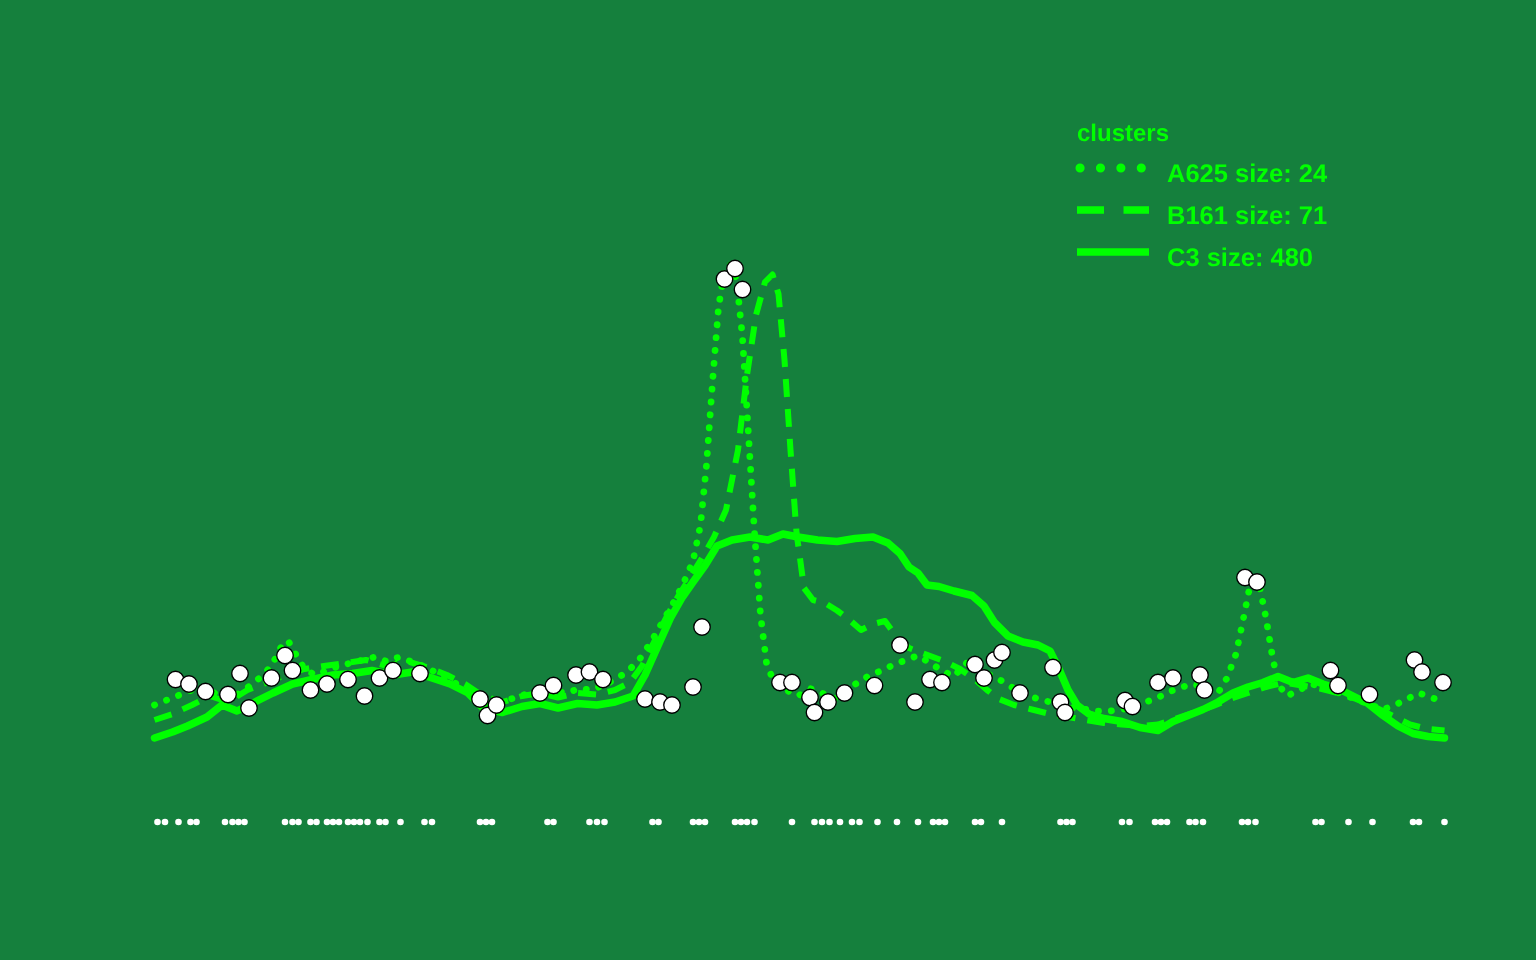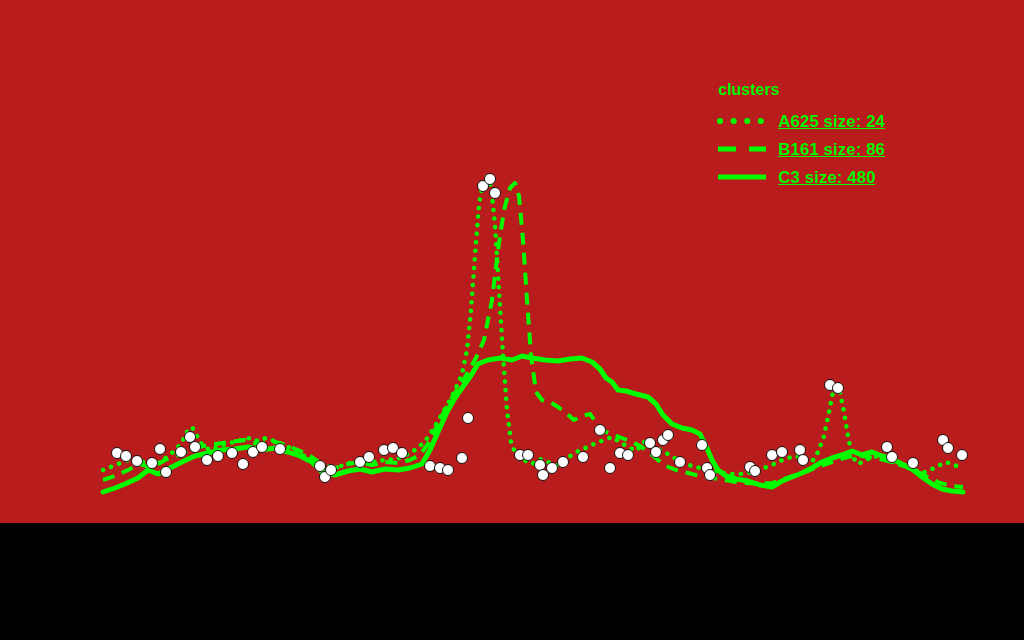--- a/index.html
+++ b/index.html
@@ -1,35 +1,35 @@
 <!DOCTYPE html>
 <html><head>
 <meta charset="utf-8">
 <style>
   html,body{margin:0;padding:0;background:#000;}
   .stage{
     position:relative;
-    width:1024px;height:523px;
-    background:#b91c1c;
+    width:1024px;height:640px;
+    background:#15803d;
     overflow:hidden;
     font-family:"Liberation Sans", sans-serif;
   }
   .chart-svg{position:absolute;left:0;top:0;}
   .line{fill:none;stroke:#00ff00;stroke-linejoin:round;}
   .line.dotted{stroke-width:4.5;stroke-dasharray:0.1 8.5;stroke-linecap:round;}
   .line.dashed{stroke-width:4;stroke-dasharray:12 8;stroke-linecap:butt;}
   .line.solid{stroke-width:5;stroke-linecap:round;}
   .scatter-pt{fill:#ffffff;stroke:#000000;stroke-width:0.9;}
   .rug-pt{fill:#ffffff;}
   .legend{
     position:absolute;left:716px;top:82px;
     color:#00ff00;font-weight:bold;font-size:17px;line-height:1;
   }
   .legend-title{margin:0 0 9px 2px;font-size:16px;}
-  .legend-row{display:flex;align-items:center;height:28px;text-decoration:underline;}
+  .legend-row{display:flex;align-items:flex-start;height:28px;}
   .legend-sample{width:50px;height:10px;margin-right:12px;flex:0 0 auto;}
   .legend-sample line{stroke:#00ff00;}
   .legend-sample.dotted line{stroke-width:6;stroke-dasharray:0.1 13.5;stroke-linecap:round;}
   .legend-sample.dashed line{stroke-width:5;stroke-dasharray:18 13;}
   .legend-sample.solid line{stroke-width:5;}
   .legend-label{white-space:nowrap;}
 </style>
 </head>
 <body>
 
@@ -199,21 +199,21 @@
       <svg class="legend-sample dotted" width="50" height="10" viewBox="0 0 50 10">
           <line x1="4" y1="5" x2="48" y2="5"></line>
         </svg>
       <span class="legend-label">A625 size: 24</span>
     </div>
 
     <div class="legend-row">
       <svg class="legend-sample dashed" width="50" height="10" viewBox="0 0 50 10">
           <line x1="2" y1="5" x2="50" y2="5"></line>
         </svg>
-      <span class="legend-label">B161 size: 86</span>
+      <span class="legend-label">B161 size: 71</span>
     </div>
 
     <div class="legend-row">
       <svg class="legend-sample solid" width="50" height="10" viewBox="0 0 50 10">
           <line x1="2" y1="5" x2="50" y2="5"></line>
         </svg>
       <span class="legend-label">C3 size: 480</span>
     </div>
   </div>
 

